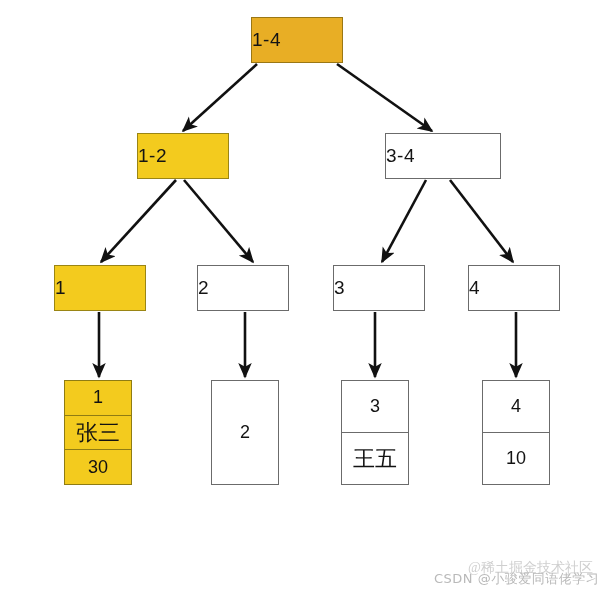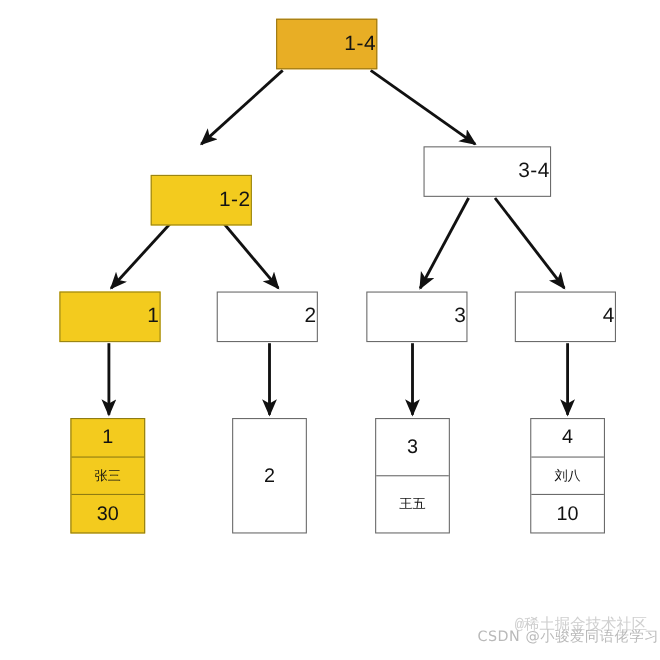--- a/index.html
+++ b/index.html
@@ -23,21 +23,21 @@
     top: 0;
     width: 600px;
     height: 600px;
     pointer-events: none;
   }
   .node {
     position: absolute;
     box-sizing: border-box;
     display: flex;
     align-items: center;
-    justify-content: flex-end;
+    justify-content: flex-start;
     font-size: 19px;
     color: #141414;
     letter-spacing: 0.5px;
     z-index: 2;
   }
   .node.plain {
     background: #ffffff;
     border: 1.6px solid #6b6b6b;
   }
   .node.gold {
@@ -71,42 +71,42 @@
     border-bottom: 1.6px solid #6b6b6b;
   }
   .record.yellow .cell {
     border-bottom: 1.6px solid #8f7c13;
   }
   .record .cell:last-child {
     border-bottom: none;
   }
   .record .cell.cjk {
     font-family: "DejaVu Sans", "Liberation Sans", sans-serif;
-    font-size: 12px;
+    font-size: 22px;
   }
   .watermark {
     position: absolute;
     z-index: 5;
     white-space: nowrap;
     color: #b9b9b9;
     user-select: none;
   }
   #wm-csdn {
     left: 434px;
     top: 570px;
     font-size: 13px;
     letter-spacing: 0.5px;
     font-family: "DejaVu Sans", "Liberation Sans", sans-serif;
   }
   #wm-juejin {
     left: 468px;
     top: 559px;
     font-size: 14px;
     color: #cfcfcf;
-    font-family: Liberation Mono, monospace;
+    font-family: Liberation Serif, serif;
   }
 </style>
 </head>
 <body>
 
 <div id="canvas">
 
   <svg id="edges" viewBox="0 0 600 600" xmlns="http://www.w3.org/2000/svg">
     <defs>
       <marker id="arrowhead" markerWidth="7" markerHeight="7" refX="5.4" refY="2.6" orient="auto" markerUnits="strokeWidth">
@@ -124,21 +124,21 @@
         <line x1="245" y1="312" x2="245" y2="377" stroke="#111111" stroke-width="2.6" marker-end="url(#arrowhead)"></line>
         <line x1="375" y1="312" x2="375" y2="377" stroke="#111111" stroke-width="2.6" marker-end="url(#arrowhead)"></line>
         <line x1="516" y1="312" x2="516" y2="377" stroke="#111111" stroke-width="2.6" marker-end="url(#arrowhead)"></line>
       </g>
   </svg>
 
   <div id="node-layer">
       <div class="node gold" style="left: 251px; top: 17px; width: 92px; height: 46px;">
         <span>1-4</span>
       </div>
-      <div class="node yellow" style="left: 137px; top: 133px; width: 92px; height: 46px; margin-top: 26px;">
+      <div class="node yellow" style="left: 137px; top: 133px; width: 92px; height: 46px;">
         <span>1-2</span>
       </div>
       <div class="node plain" style="left: 385px; top: 133px; width: 116px; height: 46px;">
         <span>3-4</span>
       </div>
       <div class="node yellow" style="left: 54px; top: 265px; width: 92px; height: 46px;">
         <span>1</span>
       </div>
       <div class="node plain" style="left: 197px; top: 265px; width: 92px; height: 46px;">
         <span>2</span>
@@ -158,21 +158,20 @@
       </div>
       <div class="record plain" style="left: 211px; top: 380px; width: 68px; height: 105px;">
         <div class="cell">2</div>
       </div>
       <div class="record plain" style="left: 341px; top: 380px; width: 68px; height: 105px;">
         <div class="cell">3</div>
         <div class="cell cjk">王五</div>
       </div>
       <div class="record plain" style="left: 482px; top: 380px; width: 68px; height: 105px;">
         <div class="cell">4</div>
-        <div class="cell cjk">刘八</div>
         <div class="cell">10</div>
       </div>
     </div>
 
   <div class="watermark" id="wm-juejin">@稀土掘金技术社区</div>
   <div class="watermark" id="wm-csdn">CSDN @小骏爱同语佬学习呀</div>
 
 </div>
 
 </body></html>

